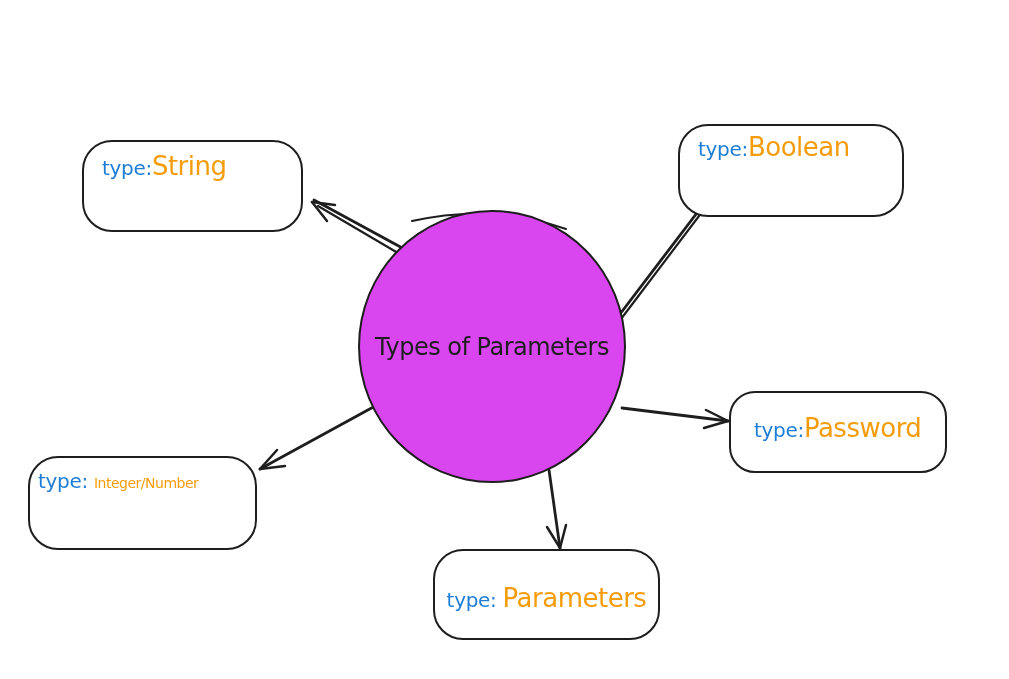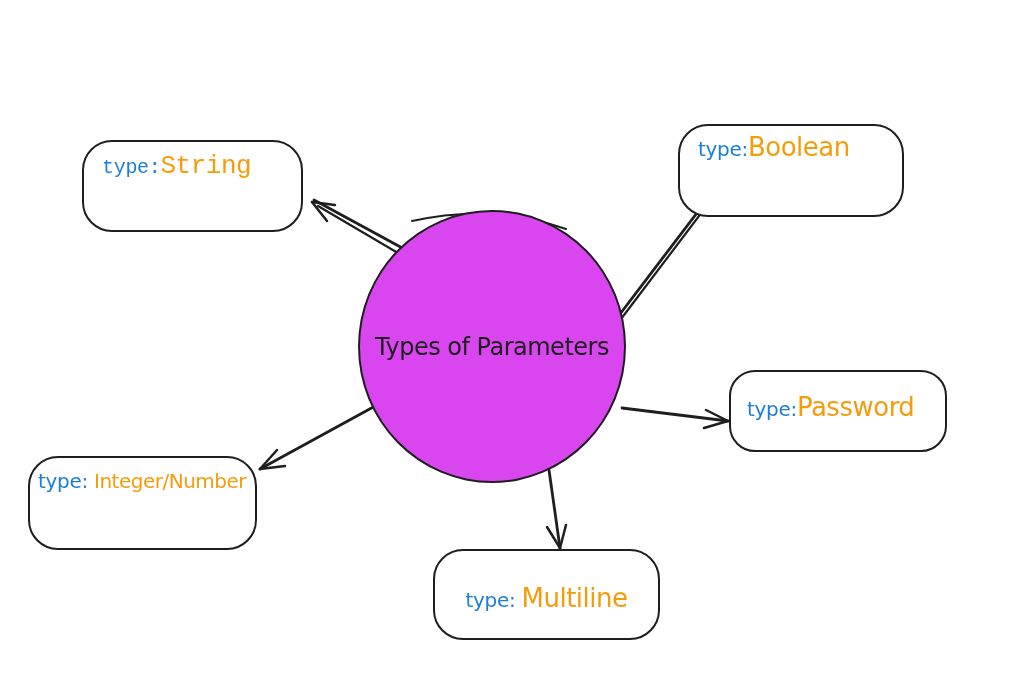--- a/index.html
+++ b/index.html
@@ -41,25 +41,25 @@
     color: #1c7ed6;
     font-size: 20px;
     letter-spacing: -0.3px;
   }
   .tname {
     color: #f59c0b;
     font-size: 26px;
     letter-spacing: -0.5px;
   }
   
-  .n-string    { left: 82px;  top: 140px; width: 221px; height: 92px; padding: 10px 0 12px 18px; font-family: Liberation Mono, monospace; }
+  .n-string    { left: 82px;  top: 140px; width: 221px; height: 92px; padding: 10px 0 12px 18px; }
   .n-boolean   { left: 678px; top: 80px;  width: 226px; height: 93px; padding: 7px 0 0 18px; margin-top: 44px; }
-  .n-password  { left: 729px; top: 370px; width: 218px; height: 82px; padding: 21px 0 0 16px; border-radius: 26px; }
+  .n-password  { left: 729px; top: 391px; width: 218px; height: 82px; padding: 21px 0 0 23px; border-radius: 26px; }
   .n-integer   { left: 28px;  top: 456px; width: 229px; height: 94px; padding: 12px 0 0 8px; }
-  .n-integer .tname { font-size: 20px; }
+  .n-integer .tname { font-size: 14px; }
   .n-multiline { left: 433px; top: 549px; width: 227px; height: 91px;
                  display: flex; align-items: center; justify-content: center; padding-top: 8px; }
   .centre-circle {
     position: absolute;
     left: 358px; top: 210px;
     width: 268px; height: 273px;
     box-sizing: border-box;
     border: 2.7px solid #1e1e1e;
     border-radius: 50%;
     background: #d946ef;
@@ -130,16 +130,16 @@
 
   <div class="node n-password">
     <span class="label"><span class="prefix">type:</span><span class="tname">Password</span></span>
   </div>
 
   <div class="node n-integer">
     <span class="label"><span class="prefix">type: </span><span class="tname">Integer/Number</span></span>
   </div>
 
   <div class="node n-multiline">
-    <span class="label"><span class="prefix">type: </span><span class="tname">Multiline</span></span>
+    <span class="label"><span class="prefix">type: </span><span class="tname">Parameters</span></span>
   </div>
 
 </div>
 
 </body></html>

